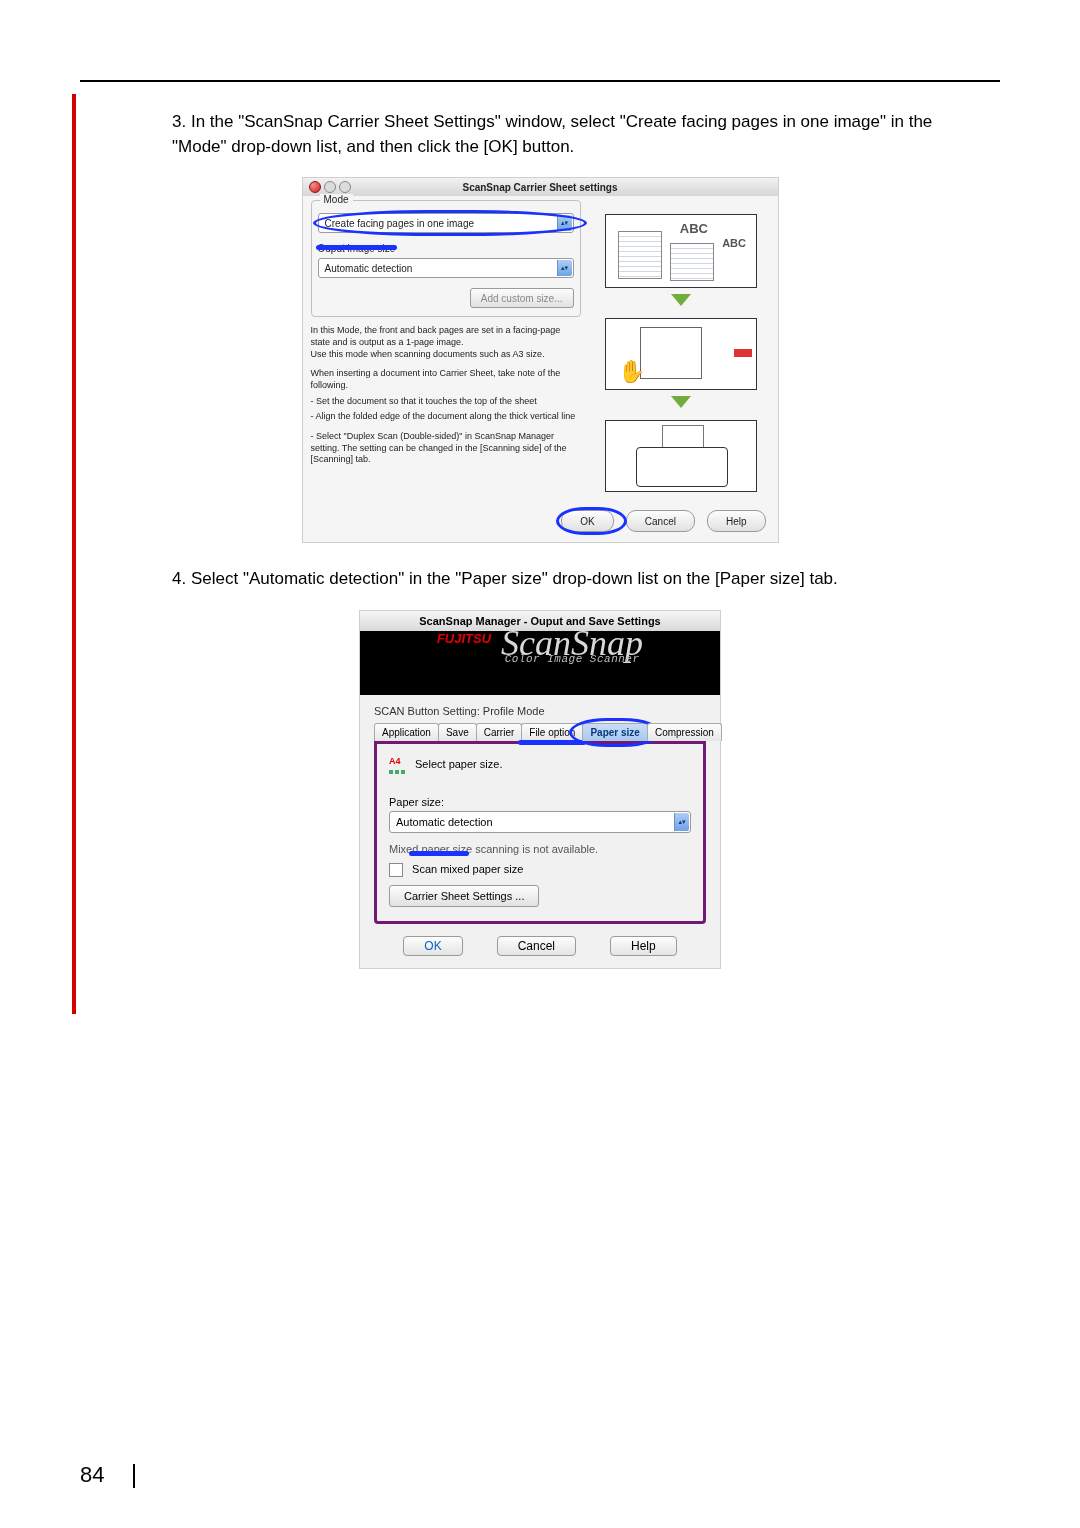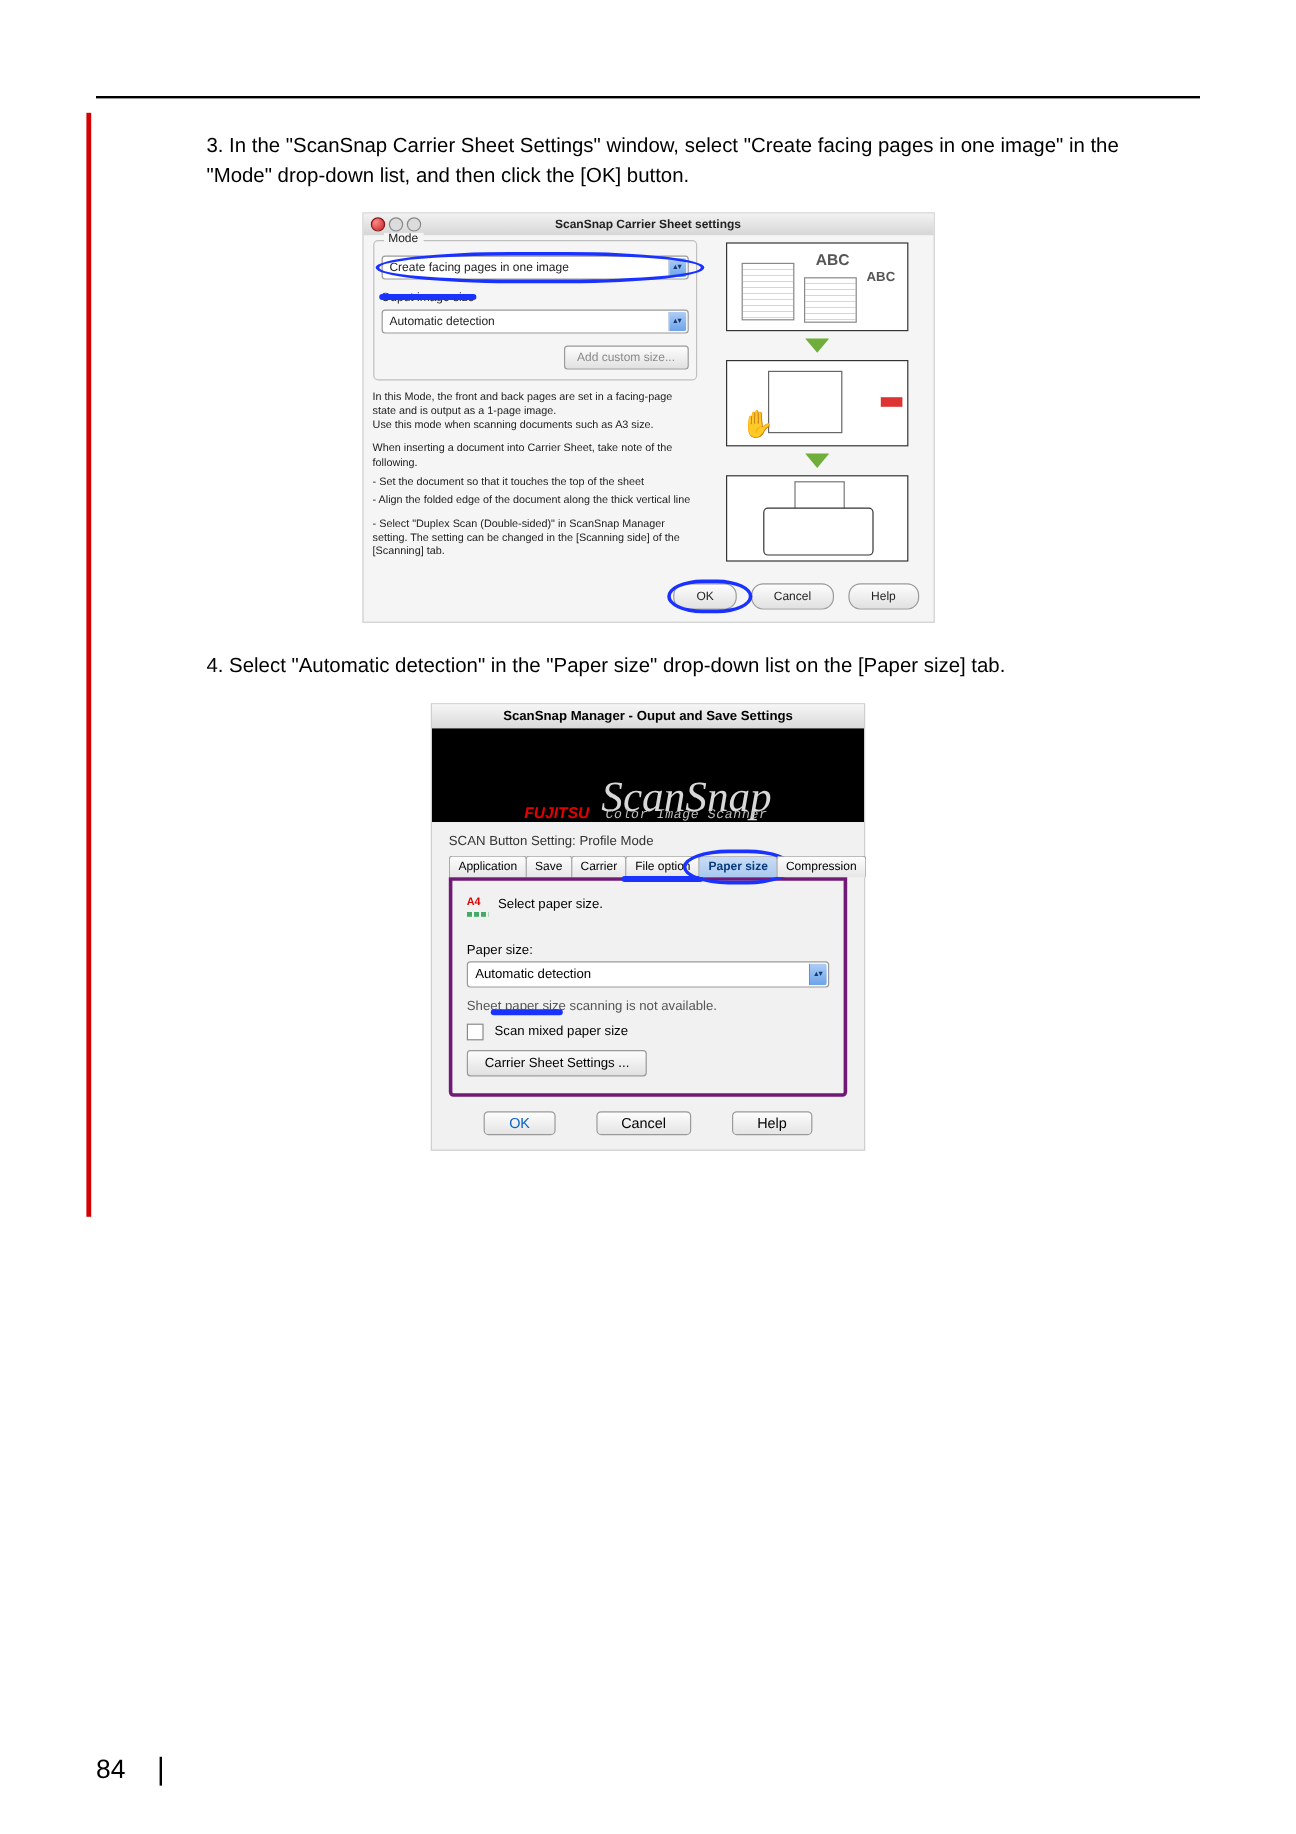--- a/index.html
+++ b/index.html
@@ -28,38 +28,38 @@
   .small-btn{display:inline-flex;align-items:center;justify-content:center;height:18px;padding:0 10px;font-size:10px;border:1px solid #9a9a9a;border-radius:3px;background:linear-gradient(#fdfdfd,#e1e1e1);color:#666;}
   .faint{color:#8a8a8a;}
   .dlg1 .infotxt{font-size:9px;line-height:1.3;margin:8px 0 4px 0;}
   .dlg1-footer{display:flex;justify-content:flex-end;gap:12px;padding:6px 12px 10px 0;}
   .mac-btn{display:inline-flex;align-items:center;justify-content:center;height:20px;padding:0 18px;border:1px solid #9a9a9a;border-radius:10px;background:linear-gradient(#fdfdfd,#e1e1e1);font-size:10px;}
   .circ-blue{position:relative;}
   .circ-blue::after{content:"";position:absolute;left:-6px;right:-14px;top:-4px;bottom:-4px;border:3px solid #1a32ff;border-radius:50%/60%;pointer-events:none;}
   .mark-line{position:relative;}
   .mark-line::after{content:"";position:absolute;left:-2px;right:-2px;top:50%;height:5px;background:#1a32ff;border-radius:3px;transform:translateY(-4px);}
   
-  .ill{border:1px solid #333;background:#fff;width:150px;margin:0 auto 6px auto;display:flex;align-items:center;justify-content:center;color:#555;font-size:9px;}
+  .ill{border:1px solid #333;background:#fff;width:150px;margin:12px auto 6px auto;display:flex;align-items:center;justify-content:center;color:#555;font-size:9px;}
   .ill1{height:72px;position:relative;}
   .ill1 .abc-a{position:absolute;top:6px;right:48px;font-weight:bold;font-size:13px;}
   .ill1 .abc-b{position:absolute;top:22px;right:10px;font-weight:bold;font-size:11px;color:#555;}
   .ill1 .sheet{position:absolute;left:12px;top:16px;width:42px;height:46px;background:repeating-linear-gradient(#fff,#fff 4px,#cfd8e2 4px,#cfd8e2 5px);border:1px solid #888;}
   .ill1 .sheet2{position:absolute;left:64px;top:28px;width:42px;height:36px;background:repeating-linear-gradient(#fff,#fff 4px,#cfd8e2 4px,#cfd8e2 5px);border:1px solid #888;}
   .arrow-dn{width:0;height:0;border-left:10px solid transparent;border-right:10px solid transparent;border-top:12px solid #6fae3a;margin:0 auto 6px auto;}
   .ill2{height:70px;position:relative;}
   .ill2 .fold{position:absolute;left:34px;top:8px;width:60px;height:50px;border:1px solid #666;background:#fff;}
   .ill2 .hand{position:absolute;left:12px;bottom:4px;font-size:22px;}
   .ill2 .strip{position:absolute;right:4px;top:30px;width:18px;height:8px;background:#d33;}
   .ill3{height:70px;position:relative;}
   .ill3 .scanner{position:absolute;left:30px;bottom:4px;width:90px;height:38px;border:1px solid #333;border-radius:4px;background:#fff;}
   .ill3 .paper{position:absolute;left:56px;top:4px;width:40px;height:34px;border:1px solid #777;background:#fff;}
   
   .dlg2{border:1px solid #cfcfcf;width:360px;font-size:11px;background:#f1f1f1;}
   .dlg2-title{height:20px;background:linear-gradient(#f6f6f6,#d9d9d9);text-align:center;font-weight:bold;line-height:20px;font-size:11px;}
-  .banner{height:78px;background:#000;display:flex;align-items:flex-end;justify-content:center;gap:10px;}
+  .banner{height:64px;background:#000;display:flex;align-items:flex-start;justify-content:center;gap:10px;}
   .fujitsu{color:#e40000;font-weight:bold;font-style:italic;font-size:13px;}
   .scansnap{font-family:'Brush Script MT',cursive;color:#d8d8d8;font-size:36px;font-style:italic;line-height:0.7;text-align:center;}
   .scansnap .sub{display:block;font-family:Liberation Mono, monospace;font-style:italic;font-size:11px;color:#bdbdbd;letter-spacing:0.5px;}
   .dlg2-body{padding:10px 14px 6px 14px;}
   .profile-label{font-size:11px;color:#333;margin-bottom:6px;}
   .tabs{display:flex;font-size:10px;}
   .tab{padding:3px 7px;border:1px solid #aaa;border-bottom:none;background:linear-gradient(#fdfdfd,#e6e6e6);border-radius:3px 3px 0 0;margin-right:-1px;white-space:nowrap;}
   .tab.active{background:linear-gradient(#c9ddf6,#a9c8ef);color:#073a7c;font-weight:bold;}
   .tab-pane{border:3px solid #701a75;border-radius:0 0 4px 4px;padding:10px 12px 14px 12px;background:#f1f1f1;}
   .a4icon{width:18px;height:20px;display:inline-block;position:relative;margin-right:8px;vertical-align:middle;}
@@ -190,21 +190,21 @@
           <div style="display:flex;align-items:center;margin-bottom:22px">
             <span class="a4icon"></span>
             <span>Select paper size.</span>
           </div>
           <div>Paper size:</div>
           <div class="mac-select" style="margin-top:3px">
             <span>Automatic detection</span>
             <span class="arrows">▴▾</span>
           </div>
           <div style="margin-top:10px;color:#555;position:relative">
-             <span>Sheet paper size scanning is not available.</span>
+             <span>Mixed paper size scanning is not available.</span>
              <span style="position:absolute;left:20px;top:8px;width:60px;height:5px;background:#1a32ff;border-radius:3px"></span>
           </div>
           <div style="margin-top:8px">
             <span class="cb"></span>
             <span>Scan mixed paper size</span>
           </div>
           <div style="margin-top:8px">
             <span class="chip-btn">Carrier Sheet Settings ...</span>
           </div>
         </div>

